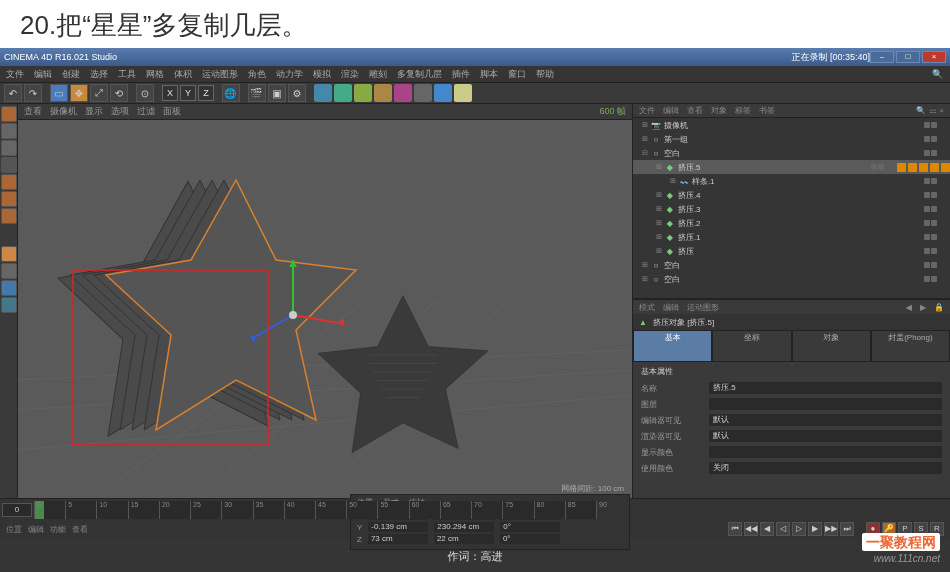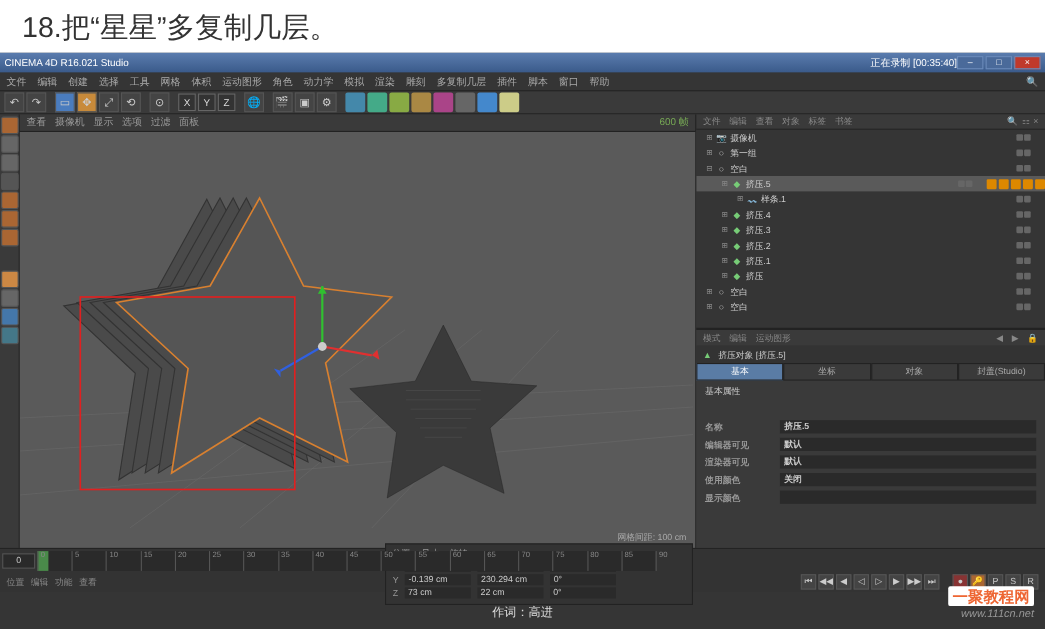--- a/index.html
+++ b/index.html
@@ -38,25 +38,25 @@
 .obj-indent { display: inline-block; }
 .obj-icon { width: 10px; height: 10px; display: inline-flex; align-items: center; justify-content: center; font-size: 8px; }
 .obj-name { flex: 0 0 auto; min-width: 40px; font-size: 8px; }
 .obj-vis { display: flex; gap: 1px; margin-left: auto; margin-right: 10px; }
 .obj-vis .dot { width: 6px; height: 6px; background: #666; border-radius: 1px; }
 .obj-tags { display: flex; gap: 2px; }
 .obj-tags .tag { width: 9px; height: 9px; border-radius: 1px; }
 .attr-panel { flex: 1; background: #3a3a3a; border-top: 2px solid #222; display: flex; flex-direction: column; }
 .attr-header { height: 14px; display: flex; gap: 8px; padding: 0 6px; font-size: 8px; color: #888; align-items: center; }
 .attr-obj-row { height: 16px; background: #333; display: flex; align-items: center; padding: 0 6px; gap: 6px; font-size: 8px; color: #ccc; }
-.attr-tabs { display: flex; height: 16px; }
+.attr-tabs { display: flex; height: 32px; }
 .attr-tabs .at { flex: 1; background: #3a3a3a; border: 1px solid #222; font-size: 8px; color: #aaa; text-align: center; line-height: 14px; }
 .attr-tabs .at.active { background: #5a7ca5; color: #fff; }
 .attr-body { flex: 1; padding: 4px 8px; font-size: 8px; color: #999; }
-.attr-field { display: flex; align-items: flex-end; height: 16px; gap: 8px; font-weight: bold; }
+.attr-field { display: flex; align-items: center; height: 16px; gap: 8px; }
 .attr-field .lbl { width: 60px; }
 .attr-field .val { flex: 1; background: #2a2a2a; height: 12px; padding: 0 4px; line-height: 12px; color: #ccc; }
 .timeline-area { height: 22px; background: #333; border-top: 1px solid #222; display: flex; align-items: center; }
 .timeline-ruler { flex: 1; height: 18px; background: #2a2a2a; position: relative; font-size: 7px; color: #888; }
 .timeline-ruler .tick { position: absolute; top: 0; height: 100%; border-left: 1px solid #555; padding-left: 2px; }
 .timeline-ruler .marker { position: absolute; top: 0; width: 10px; height: 18px; background: #4a8a4a; }
 .timeline-input { width: 30px; height: 14px; background: #2a2a2a; border: 1px solid #555; color: #ccc; font-size: 8px; text-align: center; margin: 0 2px; }
 .playback-row { height: 18px; background: #333; display: flex; align-items: center; padding: 0 6px; gap: 6px; font-size: 8px; color: #888; }
 .playback-row .pb-right { margin-left: auto; display: flex; gap: 2px; }
 .play-btn { width: 14px; height: 14px; background: #444; border: 1px solid #555; font-size: 8px; text-align: center; line-height: 12px; color: #ccc; }
@@ -66,21 +66,21 @@
 .coord-panel .cp-val { background: #2a2a2a; width: 60px; height: 10px; padding: 0 3px; color: #ccc; }
 .statusbar { position: absolute; bottom: 0; left: 0; width: 100%; height: 14px; background: #2a2a2a; display: flex; align-items: center; padding: 0 8px; font-size: 8px; color: #777; }
 .credit { position: absolute; bottom: 8px; left: 50%; transform: translateX(-50%); font-size: 11px; color: #ddd; }
 .watermark { position: absolute; bottom: 8px; right: 10px; font-size: 10px; color: #999; font-style: italic; }
 .watermark-logo { position: absolute; bottom: 20px; right: 10px; font-size: 14px; font-weight: bold; }
 .watermark-logo .red { color: #e63; background: #fff; padding: 1px 4px; border-radius: 2px; }
 </style>
 </head>
 <body>
 
-<div class="instruction">18.把“星星”多复制几层。</div>
+<div class="instruction">20.把“星星”多复制几层。</div>
 
 <div class="app-window">
 
   <div class="titlebar">
     <span>CINEMA 4D R16.021 Studio</span>
     <span class="spacer"></span>
     <span class="rec">正在录制 [00:35:40]</span>
     <div class="win-btns">
       <div class="wb">–</div>
       <div class="wb">□</div>
@@ -385,44 +385,48 @@
           <span>🔒</span>
         </div>
         <div class="attr-obj-row">
           <span style="color:#7c7">▲</span>
           <span>挤压对象 [挤压.5]</span>
         </div>
         <div class="attr-tabs" id="attrtabs">
             <div class="at active">基本</div>
             <div class="at">坐标</div>
             <div class="at">对象</div>
-            <div class="at">封盖(Studio)</div>
+            <div class="at">封盖(Phong)</div>
           </div>
         <div class="attr-body">
-          <div style="color:#ccc;margin-bottom:17px">基本属性</div>
+          <div style="color:#ccc;margin-bottom:3px">基本属性</div>
           <div id="attrfields">
               <div class="attr-field">
                 <span class="lbl">名称</span>
                 <span class="val">挤压.5</span>
+              </div>
+              <div class="attr-field">
+                <span class="lbl">图层</span>
+                <span class="val"></span>
               </div>
               <div class="attr-field">
                 <span class="lbl">编辑器可见</span>
                 <span class="val">默认</span>
               </div>
               <div class="attr-field">
                 <span class="lbl">渲染器可见</span>
                 <span class="val">默认</span>
               </div>
               <div class="attr-field">
+                <span class="lbl">显示颜色</span>
+                <span class="val"></span>
+              </div>
+              <div class="attr-field">
                 <span class="lbl">使用颜色</span>
                 <span class="val">关闭</span>
-              </div>
-              <div class="attr-field">
-                <span class="lbl">显示颜色</span>
-                <span class="val"></span>
               </div>
             </div>
         </div>
       </div>
     </div>
   </div>
 
   <div class="coord-panel">
     <div class="cp-tabs" id="cptabs">
         <span>位置</span>

